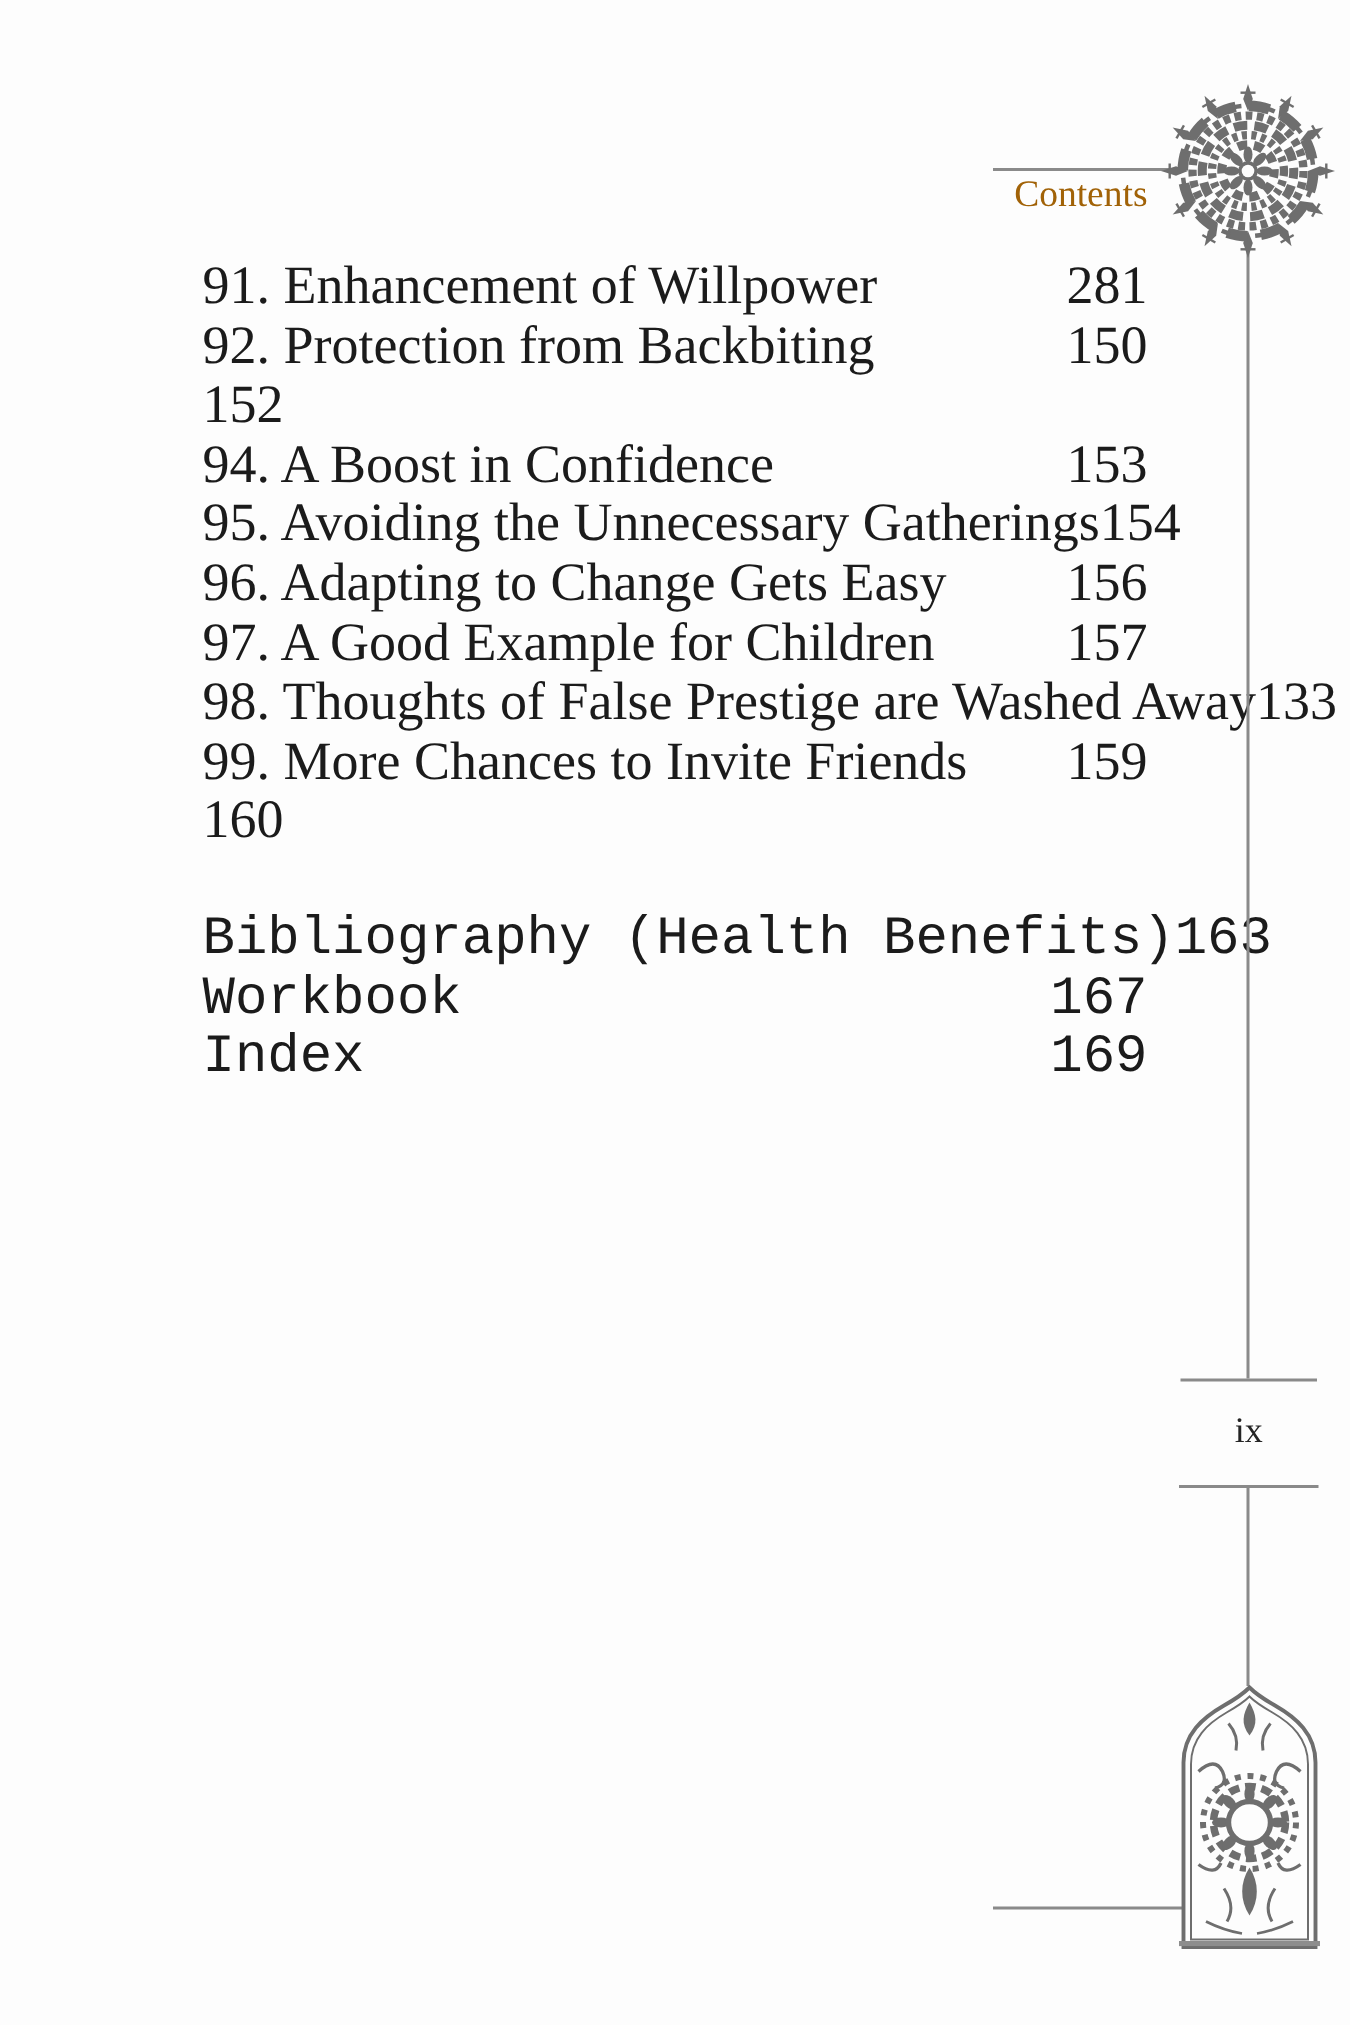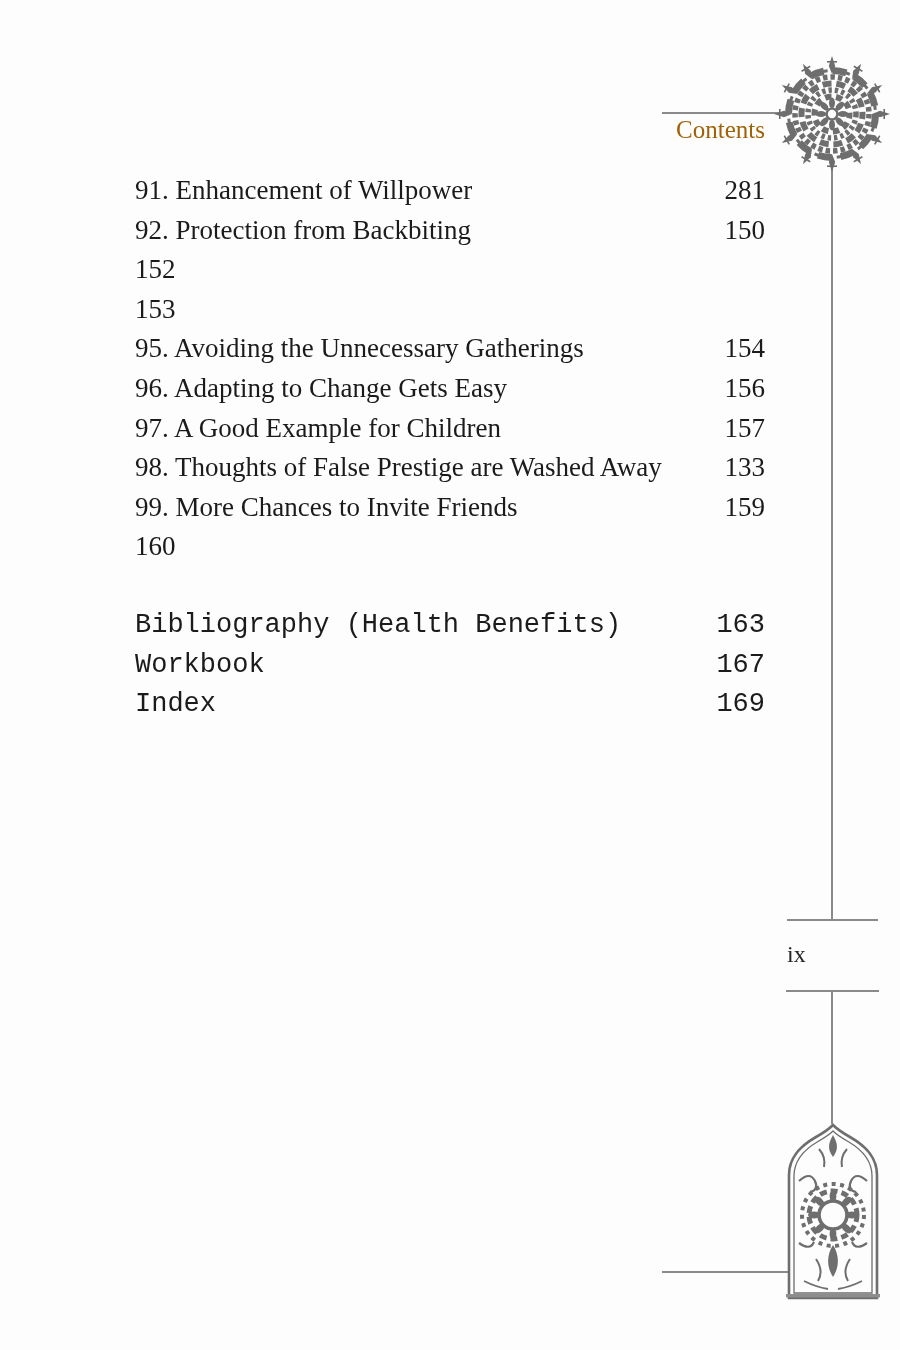--- a/index.html
+++ b/index.html
@@ -9,36 +9,36 @@
     font-family:"Liberation Serif","DejaVu Serif",serif;
     color:#1b1b1b;
   }
   
   .page-title{
     position:absolute;left:135px;top:114px;width:630px;
     text-align:right;font-size:25px;line-height:32px;color:#a16207;
   }
   .toc{
     position:absolute;left:135px;top:171px;width:630px;
-    font-size:27px;
+    font-size:36px;
   }
   .toc-row{
     display:flex;justify-content:space-between;align-items:baseline;
     height:39.6px;line-height:39.6px;white-space:nowrap;
   }
   .toc-row .pg{text-align:right;}
   .back-matter{margin-top:39px;font-family:Liberation Mono, monospace;}
   
   .rule{position:absolute;background:#8a8a8a;}
   .h-rule{height:1.6px;}
   .v-rule{width:1.6px;}
   
   .folio{
     position:absolute;left:787px;top:937px;width:91px;
-    font-size:24px;line-height:34px;color:#242424;
+    text-align:center;font-size:24px;line-height:34px;color:#242424;
   }
   
   .orn{position:absolute;}
 </style>
 </head>
 <body>
 
 <div class="page-title">Contents</div>
 
 <div class="toc">
@@ -47,20 +47,21 @@
     <span class="pg">281</span>
   </div>
   <div class="toc-row">
     <span>92. Protection from Backbiting</span>
     <span class="pg">150</span>
   </div>
   <div class="toc-row">
     <span class="pg">152</span>
   </div>
   <div class="toc-row">
+    <span>94. A Boost in Confidence</span>
     <span class="pg">153</span>
   </div>
   <div class="toc-row">
     <span>95. Avoiding the Unnecessary Gatherings</span>
     <span class="pg">154</span>
   </div>
   <div class="toc-row">
     <span>96. Adapting to Change Gets Easy</span>
     <span class="pg">156</span>
   </div>

